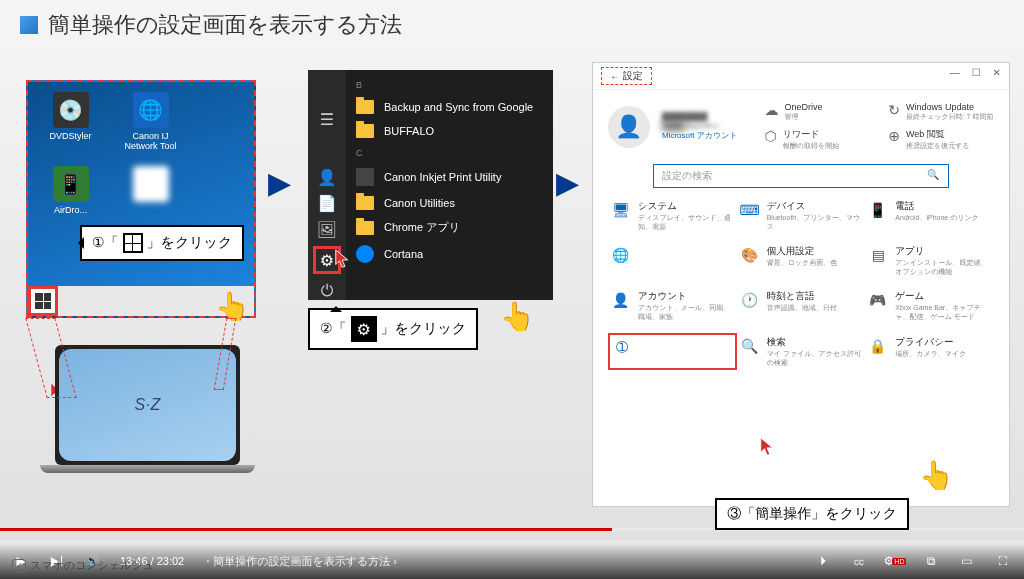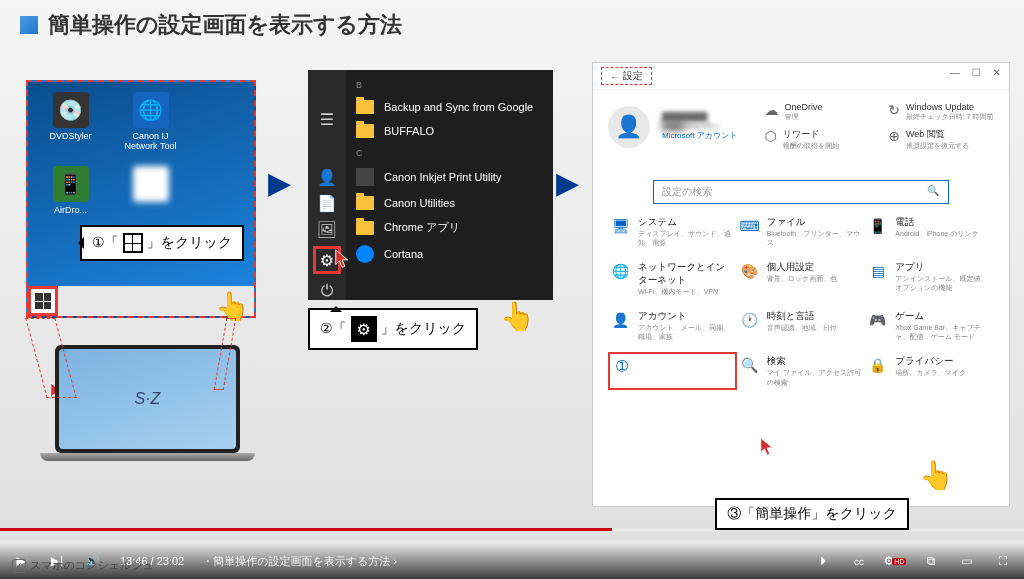--- a/index.html
+++ b/index.html
@@ -1,38 +1,38 @@
 <!DOCTYPE html>
 <html><head>
 <meta charset="utf-8">
 <style>
 *{box-sizing:border-box;margin:0;padding:0}
 body{width:1024px;height:579px;font-family:"Meiryo","Hiragino Kaku Gothic Pro",sans-serif;background:#e8e8e8;position:relative;overflow:hidden}
 .slide{position:relative;width:100%;height:540px;background:linear-gradient(180deg,#f5f5f5 0%,#e0e0e0 100%)}
 .title-bar{display:flex;align-items:center;padding:10px 20px;gap:10px}
 .title-sq{width:18px;height:18px;background:linear-gradient(135deg,#4a9de8,#2176c7)}
-.title-text{font-size:22px;font-weight:bold;color:#333}
+.title-text{font-size:22px;font-weight:normal;color:#333}
 
 
 .panel1{position:absolute;left:26px;top:80px;width:230px;height:238px;background:linear-gradient(160deg,#0a4d8c 0%,#1e88e5 100%);border:2px dashed #e53935}
 .desktop-icons{padding:10px;display:flex;flex-wrap:wrap;gap:15px}
 .dicon{width:65px;text-align:center;color:#fff;font-size:9px}
 .dicon .ico{width:36px;height:36px;margin:0 auto 3px;border-radius:4px;display:flex;align-items:center;justify-content:center;font-size:20px}
 .taskbar{position:absolute;bottom:0;left:0;right:0;height:30px;background:#e8e8e8;display:flex;align-items:center}
 .winbtn{width:30px;height:30px;background:#fff;border:3px solid #e53935;display:flex;align-items:center;justify-content:center;position:relative}
 .cortana{flex:1;background:#fff;padding:0 8px;font-size:11px;line-height:30px;color:#555}
 .callout1{position:absolute;left:80px;top:225px;background:#fff;border:2px solid #000;padding:6px 10px;font-size:14px;display:flex;align-items:center;gap:4px;white-space:nowrap;z-index:5}
 .callout1::before{content:"";position:absolute;left:-10px;top:50%;transform:translateY(-50%);border:6px solid transparent;border-right-color:#000}
 .winlogo{display:inline-grid;grid-template-columns:1fr 1fr;gap:1px;width:20px;height:20px;background:#000;padding:2px;vertical-align:middle}
 .winlogo span{background:#fff}
 .cursor{position:absolute;width:22px;height:28px}
 .cursor svg{width:100%;height:100%}
 .laptop{position:absolute;left:55px;top:345px;width:185px}
 .laptop-screen{background:#222;border-radius:6px;padding:4px}
-.laptop-inner{background:linear-gradient(160deg,#7bb3e0,#a8d0f0);height:100px;border-radius:4px;display:flex;align-items:center;justify-content:center;color:#346;font-style:italic;font-size:16px}
+.laptop-inner{background:linear-gradient(160deg,#7bb3e0,#a8d0f0);height:112px;border-radius:12px;display:flex;align-items:center;justify-content:center;color:#346;font-style:italic;font-size:16px}
 .laptop-base{height:8px;background:linear-gradient(#aaa,#666);margin:0 -15px;border-radius:0 0 18px 18px}
 
 
 .panel2{position:absolute;left:308px;top:70px;width:245px;height:230px;background:#1e1e1e}
 .sm-row{display:flex;align-items:center;padding:5px 10px;gap:10px;color:#fff;font-size:11px}
 .sm-side{position:absolute;left:0;top:0;bottom:0;width:38px;background:#2a2a2a;display:flex;flex-direction:column;align-items:center;padding-top:40px;gap:8px}
 .sm-side .sico{width:18px;height:18px;color:#ccc;display:flex;align-items:center;justify-content:center}
 .gear-box{width:28px;height:28px;border:3px solid #e53935;display:flex;align-items:center;justify-content:center}
 .sm-list{margin-left:38px;padding-top:5px}
 .folder{width:18px;height:14px;background:#f9c23c;border-radius:1px;position:relative}
@@ -47,21 +47,21 @@
 .p3-titlebar .left{border:1.5px dashed #e53935;padding:1px 8px;font-size:10px;color:#333}
 .p3-titlebar .wbtns{display:flex;gap:12px;color:#666;font-size:10px}
 .p3-hero{display:flex;align-items:center;padding:12px 15px;gap:12px}
 .avatar{width:42px;height:42px;border-radius:50%;background:#e8e8e8;display:flex;align-items:center;justify-content:center;font-size:22px;color:#888}
 .hero-right{display:grid;grid-template-columns:1fr 1fr;gap:6px 18px;flex:1;margin-left:15px;font-size:8px}
 .hero-item{display:flex;gap:6px;align-items:flex-start}
 .hero-item .t{font-size:9px;color:#333;font-weight:500}
 .hero-item .s{color:#888;font-size:7px}
 .acct{font-size:8px;filter:blur(2px);color:#666}
 .ms-link{color:#0067c0;font-size:8px}
-.search-box{margin:17px 60px 12px;border:1.5px solid #0067c0;padding:4px 8px;font-size:10px;color:#999;display:flex;justify-content:space-between}
+.search-box{margin:1px 60px 12px;border:1.5px solid #0067c0;padding:4px 8px;font-size:10px;color:#999;display:flex;justify-content:space-between}
 .settings-grid{display:grid;grid-template-columns:repeat(3,1fr);gap:14px 6px;padding:0 18px}
 .sg-item{display:flex;gap:7px;align-items:flex-start}
 .sg-ico{width:20px;height:20px;flex-shrink:0;display:flex;align-items:center;justify-content:center;color:#0067c0;font-size:14px}
 .sg-txt .t{font-size:9.5px;color:#222}
 .sg-txt .s{font-size:7px;color:#888;line-height:1.3}
 .sg-highlight{border:2px solid #e53935;margin:-3px;padding:2px}
 .callout3{position:absolute;right:115px;bottom:10px;background:#fff;border:2px solid #000;padding:5px 10px;font-size:14px;z-index:6}
 
 
 .big-arrow{position:absolute;color:#003a8c;font-size:30px}
@@ -248,37 +248,33 @@
         <div class="sg-item">
           <div class="sg-ico">🖥</div>
           <div class="sg-txt">
             <div class="t">システム</div>
             <div class="s">ディスプレイ、サウンド、通知、電源</div>
           </div>
         </div>
         <div class="sg-item">
           <div class="sg-ico">⌨</div>
           <div class="sg-txt">
-            <div class="t">ファイル</div>
+            <div class="t">デバイス</div>
             <div class="s">Bluetooth、プリンター、マウス</div>
           </div>
         </div>
         <div class="sg-item">
           <div class="sg-ico">📱</div>
           <div class="sg-txt">
             <div class="t">電話</div>
             <div class="s">Android、iPhone のリンク</div>
           </div>
         </div>
         <div class="sg-item">
           <div class="sg-ico">🌐</div>
-          <div class="sg-txt">
-            <div class="t">ネットワークとインターネット</div>
-            <div class="s">Wi-Fi、機内モード、VPN</div>
-          </div>
         </div>
         <div class="sg-item">
           <div class="sg-ico">🎨</div>
           <div class="sg-txt">
             <div class="t">個人用設定</div>
             <div class="s">背景、ロック画面、色</div>
           </div>
         </div>
         <div class="sg-item">
           <div class="sg-ico">▤</div>

